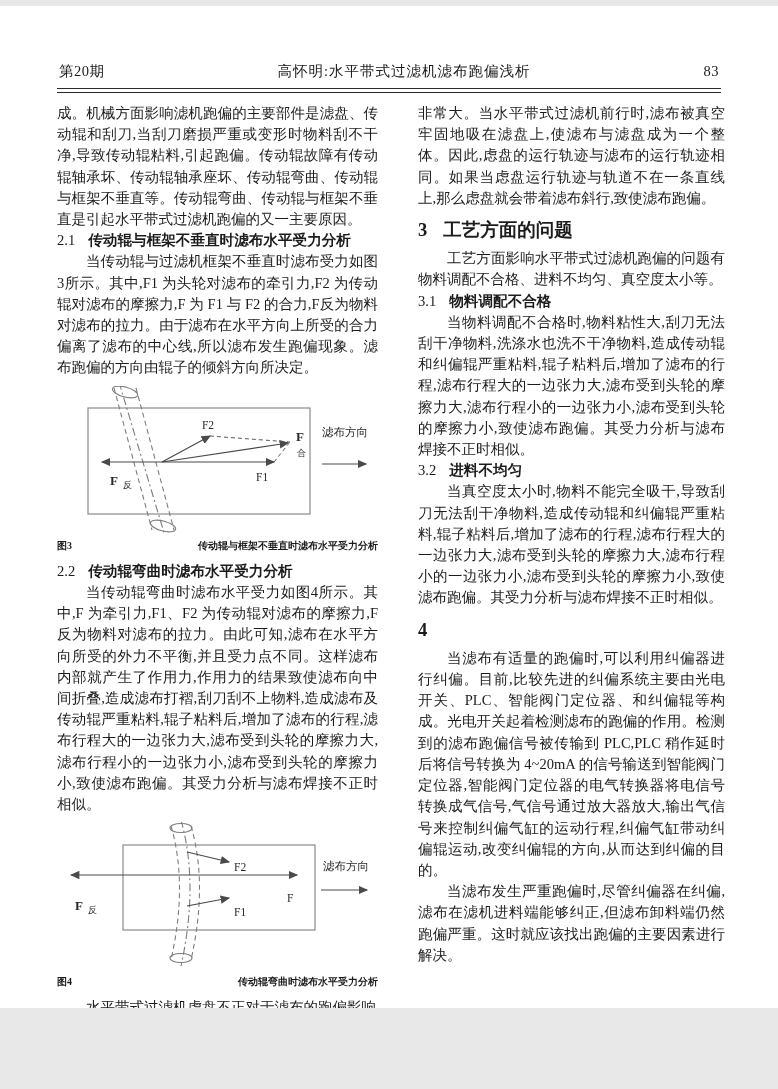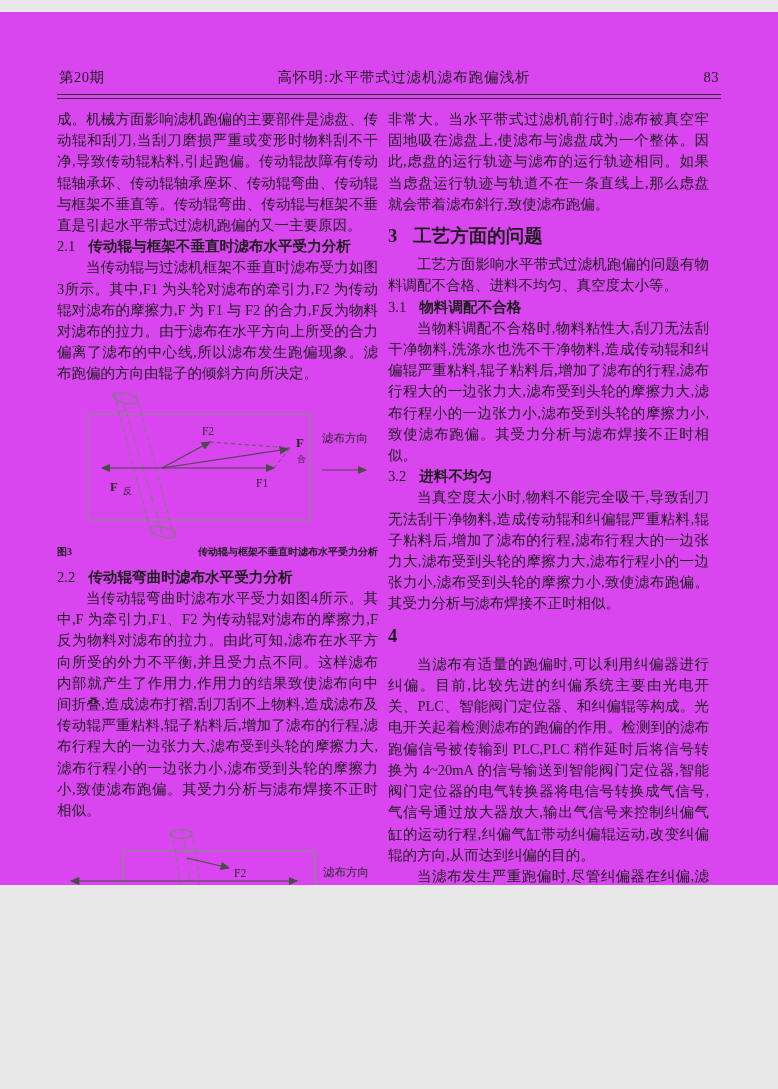--- a/index.html
+++ b/index.html
@@ -1,28 +1,28 @@
 <!DOCTYPE html>
 <html><head>
 <meta charset="utf-8">
 <style>
   html,body { margin:0; padding:0; background:#e8e8e8; }
   .page {
-    width:778px; height:873px; background:#d946ef; position:relative;
-    margin:12px auto; overflow:hidden; color:#1c1c1c;
+    width:778px; height:1002px; background:#ffffff; position:relative;
+    margin:6px auto; overflow:hidden; color:#1c1c1c;
     font-family:"Liberation Serif", serif;
   }
   
   .header { position:absolute; top:56px; left:57px; width:664px; }
   .header-row { display:flex; justify-content:space-between; align-items:baseline;
     font-size:14.5px; letter-spacing:.5px; padding:0 2px 7px 2px; }
   .header-title { letter-spacing:1px; }
   .header-rule { border-top:1.6px solid #2a2a2a; border-bottom:1px solid #2a2a2a; height:2.6px; }
   
-  .columns { position:absolute; top:97px; left:57px; width:668px; display:flex; gap:10px; }
+  .columns { position:absolute; top:97px; left:57px; width:668px; display:flex; gap:40px; }
   .col { width:321px; font-size:14.5px; line-height:21.2px; text-align:justify; }
   .col p { margin:0; text-indent:2em; }
   .col p.cont { text-indent:0; }
   
   .sub-heading { display:flex; gap:13px; margin:0; font-size:14.6px; }
   .sub-heading .num { font-weight:normal; }
   .sub-heading .t { font-weight:bold; }
   .big-heading { display:flex; gap:16px; margin:11px 0 7px 0; font-size:18.5px; font-weight:bold; }
   
   .figure { margin:7px 0 2px 0; text-align:center; }

